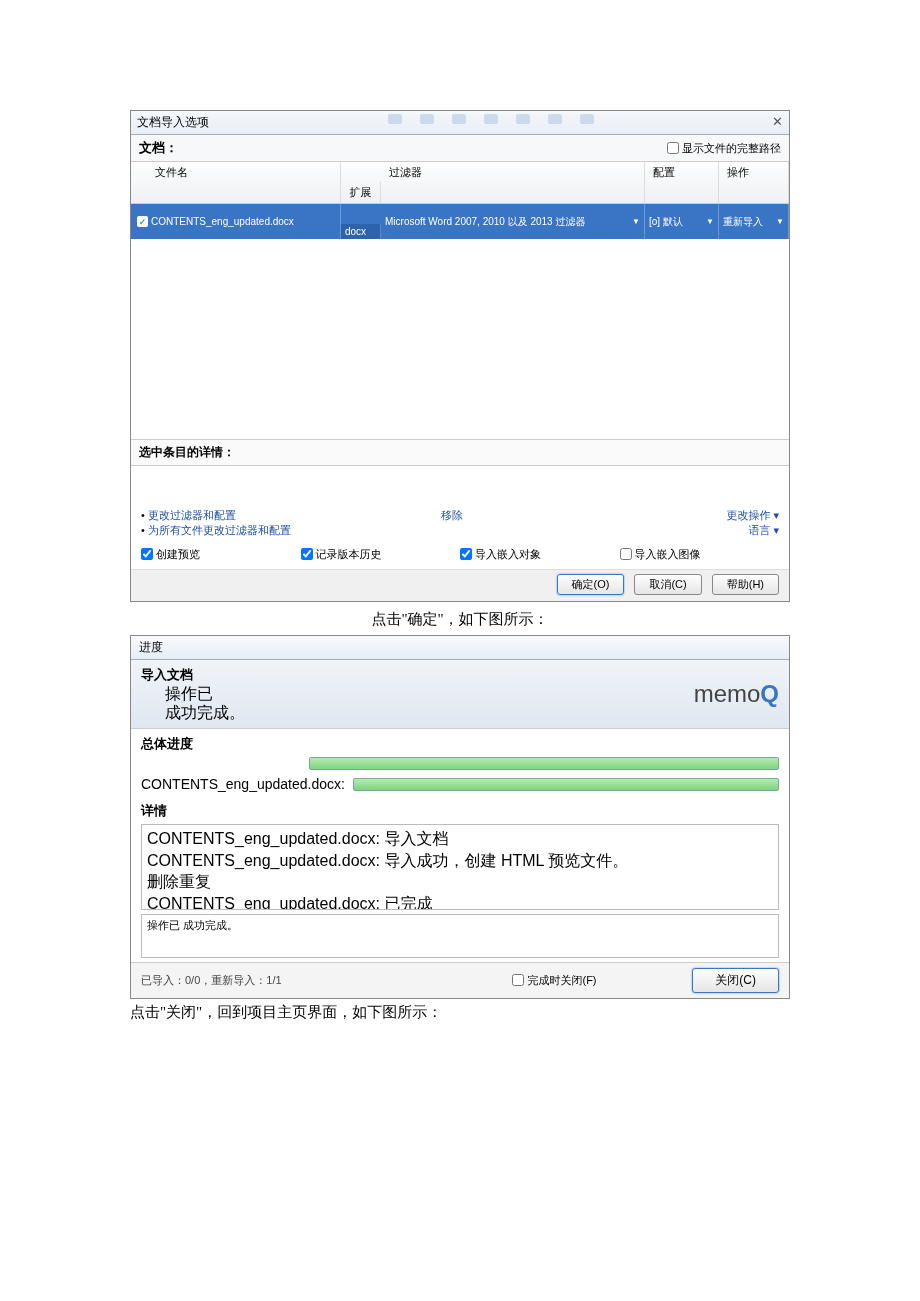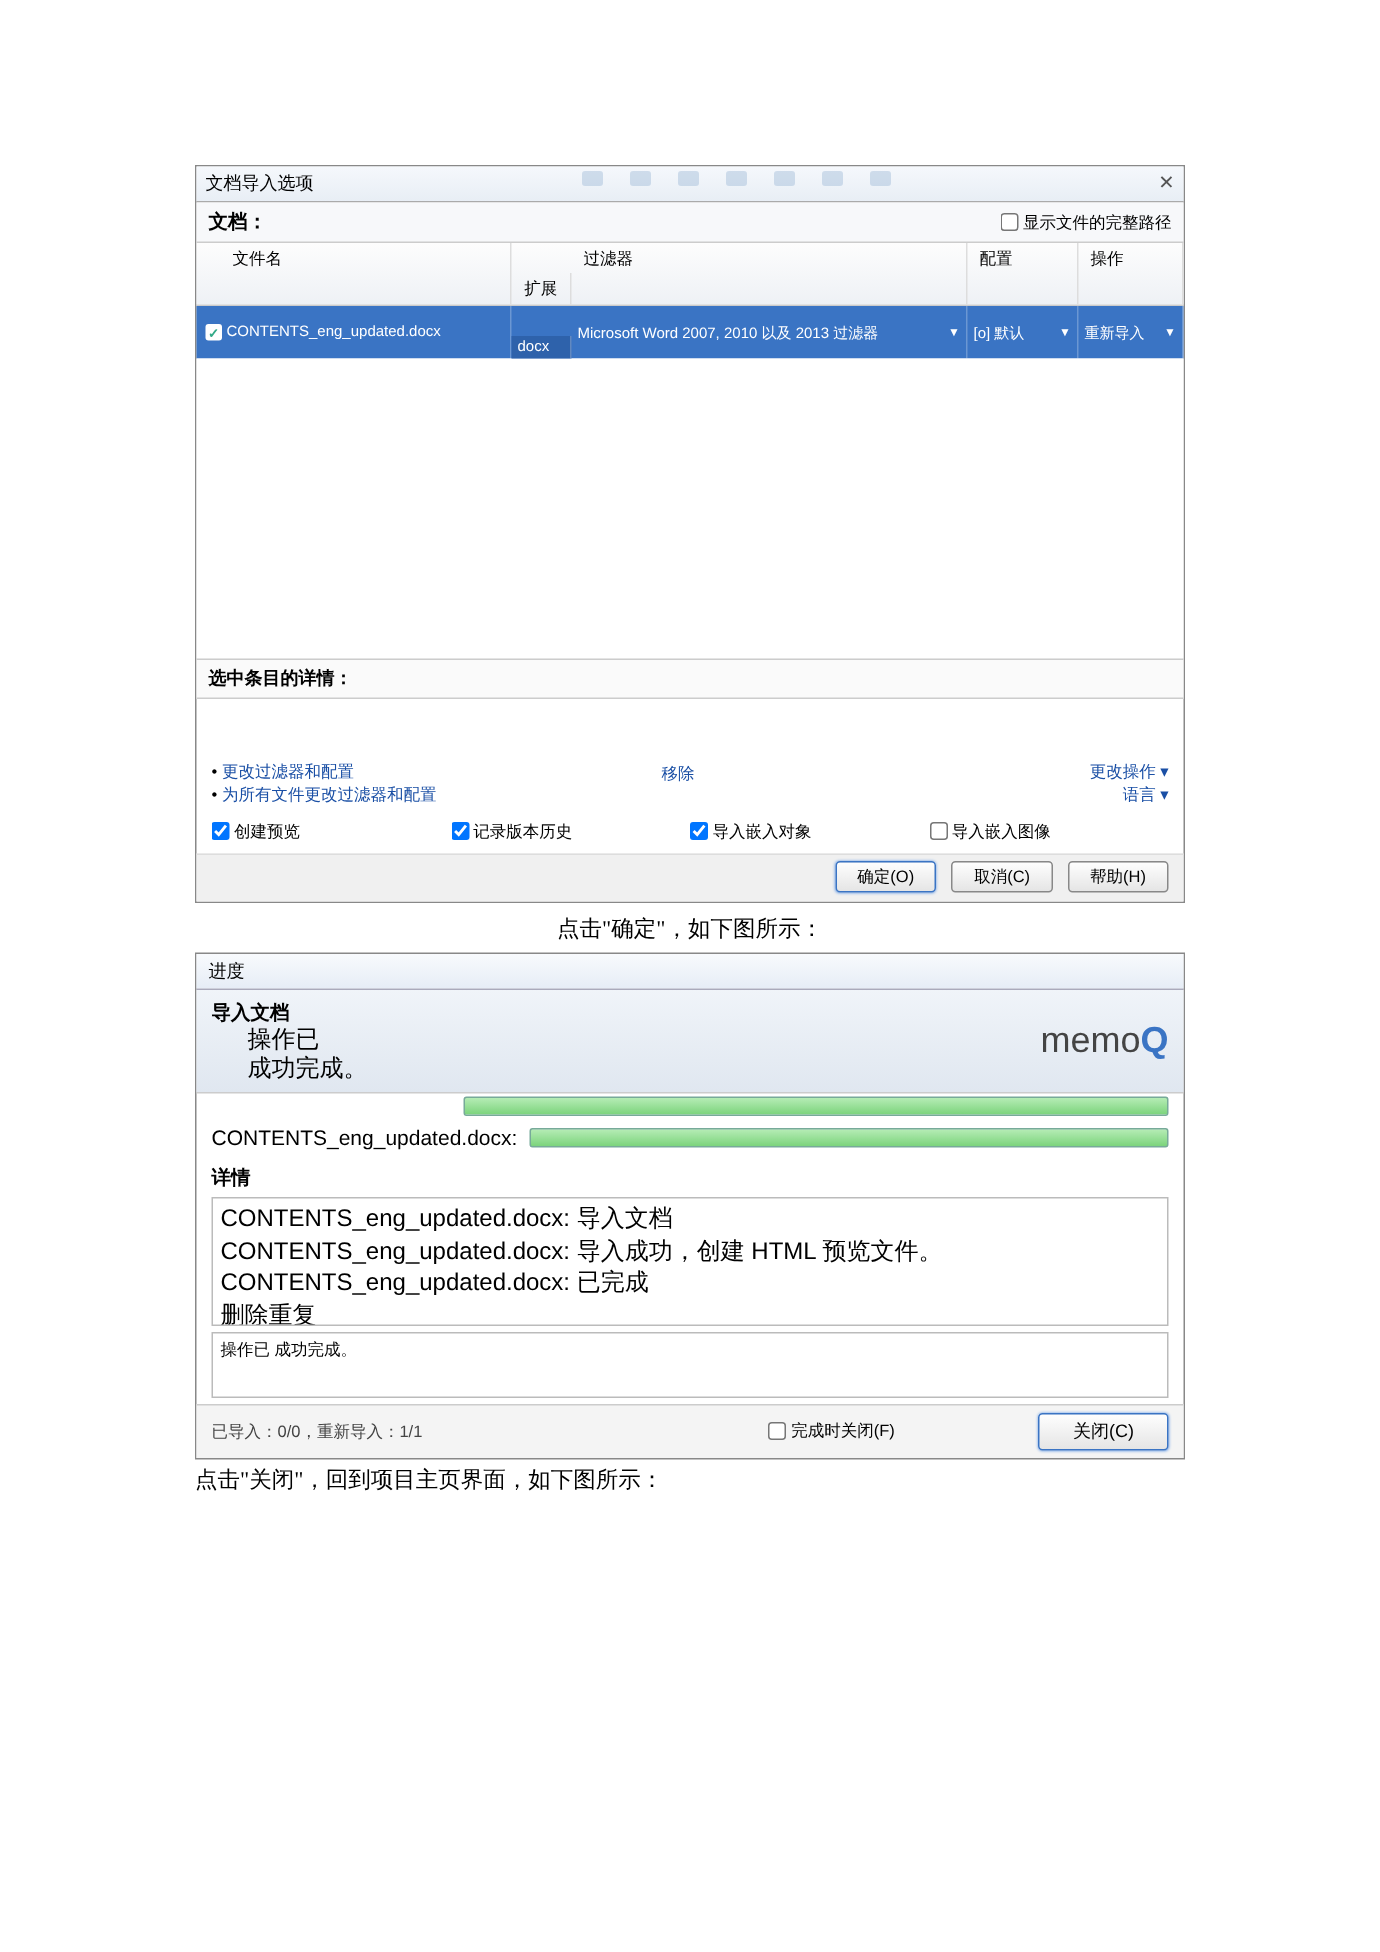--- a/index.html
+++ b/index.html
@@ -174,34 +174,35 @@
 <div class="progress-dialog">
   <div class="progress-titlebar">进度</div>
   <div class="progress-header">
     <div class="ph-left">
       <div class="ph-title">导入文档</div>
       <div class="ph-sub">操作已</div>
       <div class="ph-sub">成功完成。</div>
     </div>
     <div class="memoq"><span>memo</span><b>Q</b></div>
   </div>
+  <div class="section-title">总体进度</div>
   <div class="pg-row">
     <div class="lbl"></div>
     <div class="pg-bar"></div>
   </div>
   <div class="pg-row">
     <div class="lbl">CONTENTS_eng_updated.docx:</div>
     <div class="pg-bar"></div>
   </div>
   <div class="section-title">详情</div>
   <div class="detail-box">
     <div>CONTENTS_eng_updated.docx: 导入文档</div>
     <div>CONTENTS_eng_updated.docx: 导入成功，创建 HTML 预览文件。</div>
+    <div>删除重复</div>
     <div>CONTENTS_eng_updated.docx: 已完成</div>
-    <div>删除重复</div>
     <div class="dashline">-----------------------------------------------------------------------------</div>
   </div>
   <div class="complete-msg">操作已 成功完成。</div>
   <div class="progress-footer">
     <div class="pf-left">已导入：0/0，重新导入：1/1</div>
     <div class="pf-center">
       <label class="checkbox">
           <input type="checkbox" style="">
           <span>完成时关闭(F)</span>
         </label>

